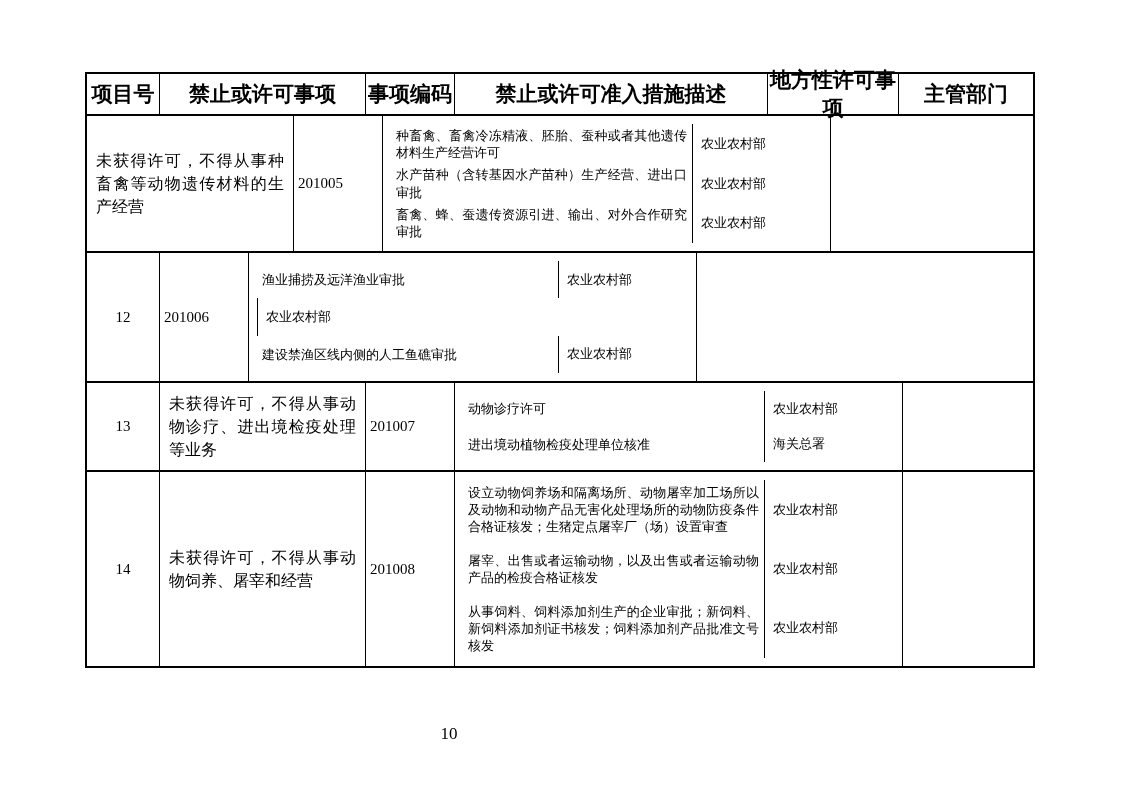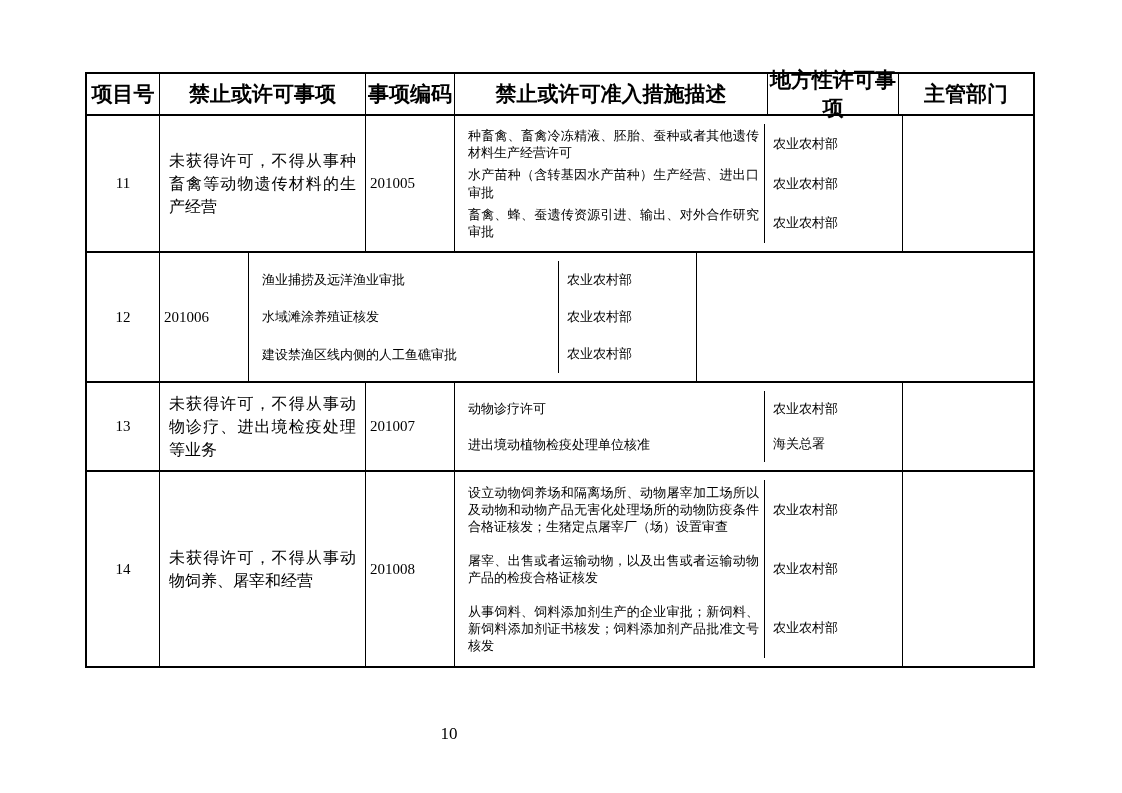--- a/index.html
+++ b/index.html
@@ -102,21 +102,20 @@
     <div class="trow thead">
       <div class="c c1 hc">项目号</div>
       <div class="c c2 hc">禁止或许可事项</div>
       <div class="c c3 hc">事项编码</div>
       <div class="c c45 hc" style="width:313px;">禁止或许可准入措施描述</div>
       <div class="c c6 hc">地方性许可事项</div>
       <div class="c hc" style="width:135px;">主管部门</div>
     </div>
 
     <div class="trow h-r11">
-      <div class="c c1">11</div>
       <div class="c c2">
         <div class="inner">未获得许可，不得从事种畜禽等动物遗传材料的生产经营</div>
       </div>
       <div class="c c3">201005</div>
       <div class="c c45">
         <div class="sub">
           <div class="m-desc">
               <div class="inner">种畜禽、畜禽冷冻精液、胚胎、蚕种或者其他遗传材料生产经营许可</div>
             </div>
           <div class="m-dept">农业农村部</div>
@@ -141,23 +140,20 @@
       <div class="c c1">12</div>
       <div class="c c3">201006</div>
       <div class="c c45">
         <div class="sub">
           <div class="m-desc">
               <div class="inner">渔业捕捞及远洋渔业审批</div>
             </div>
           <div class="m-dept">农业农村部</div>
         </div>
         <div class="sub">
-          <div class="m-desc">
-              <div class="inner">水域滩涂养殖证核发</div>
-            </div>
           <div class="m-dept">农业农村部</div>
         </div>
         <div class="sub">
           <div class="m-desc">
               <div class="inner">建设禁渔区线内侧的人工鱼礁审批</div>
             </div>
           <div class="m-dept">农业农村部</div>
         </div>
       </div>
       <div class="c c6"></div>

